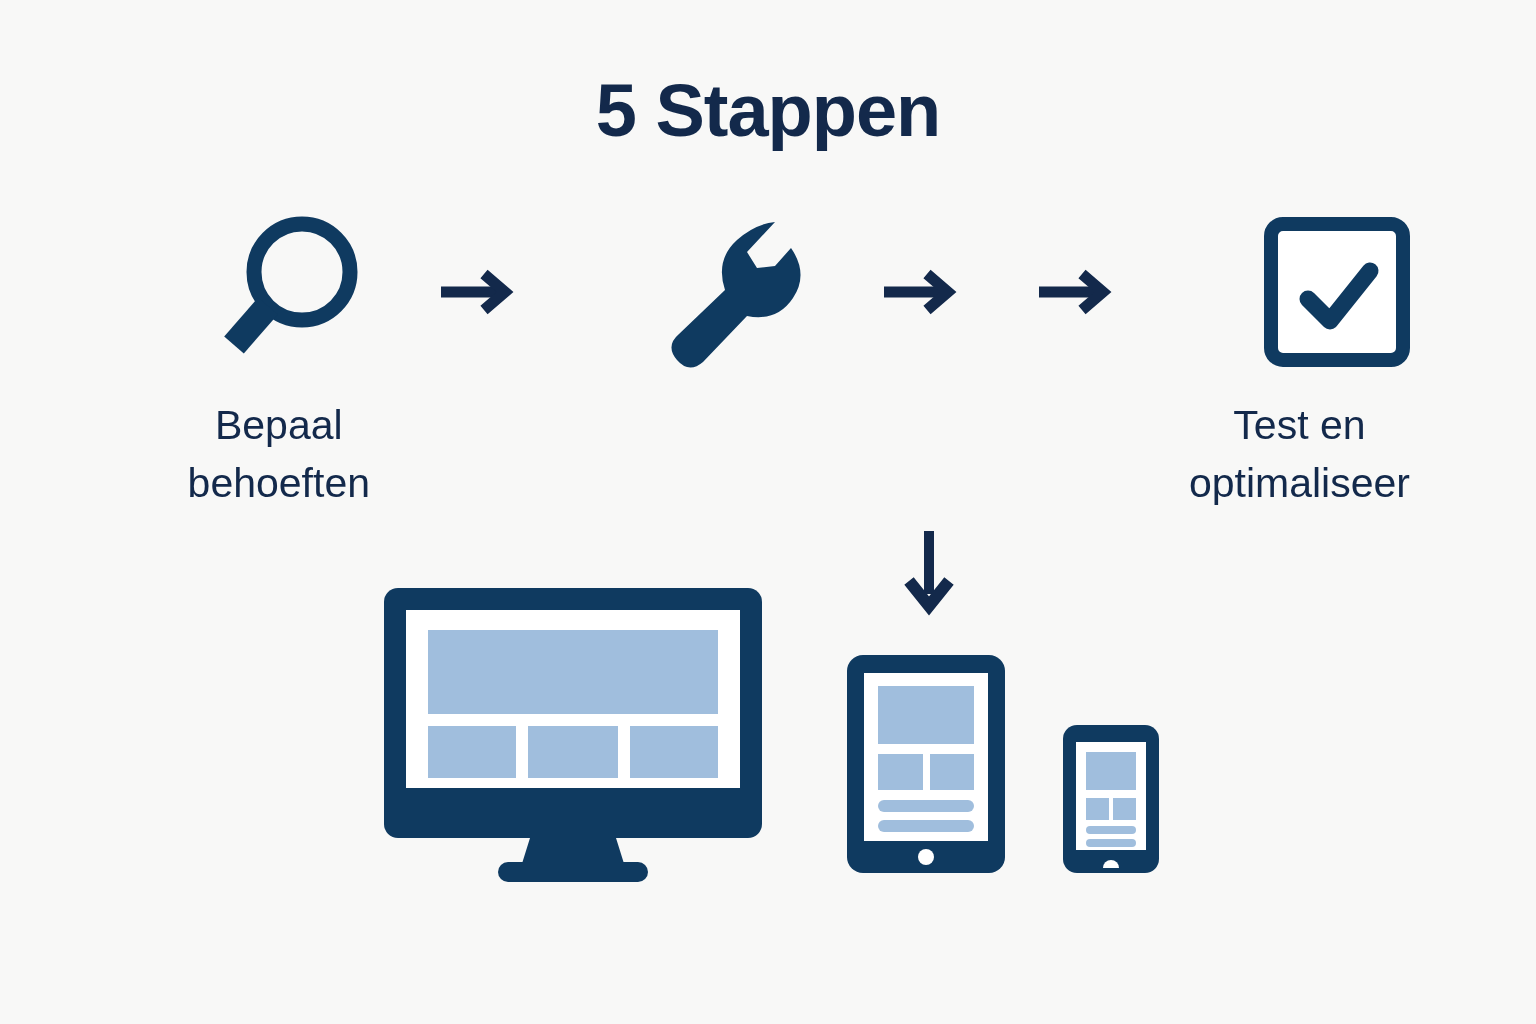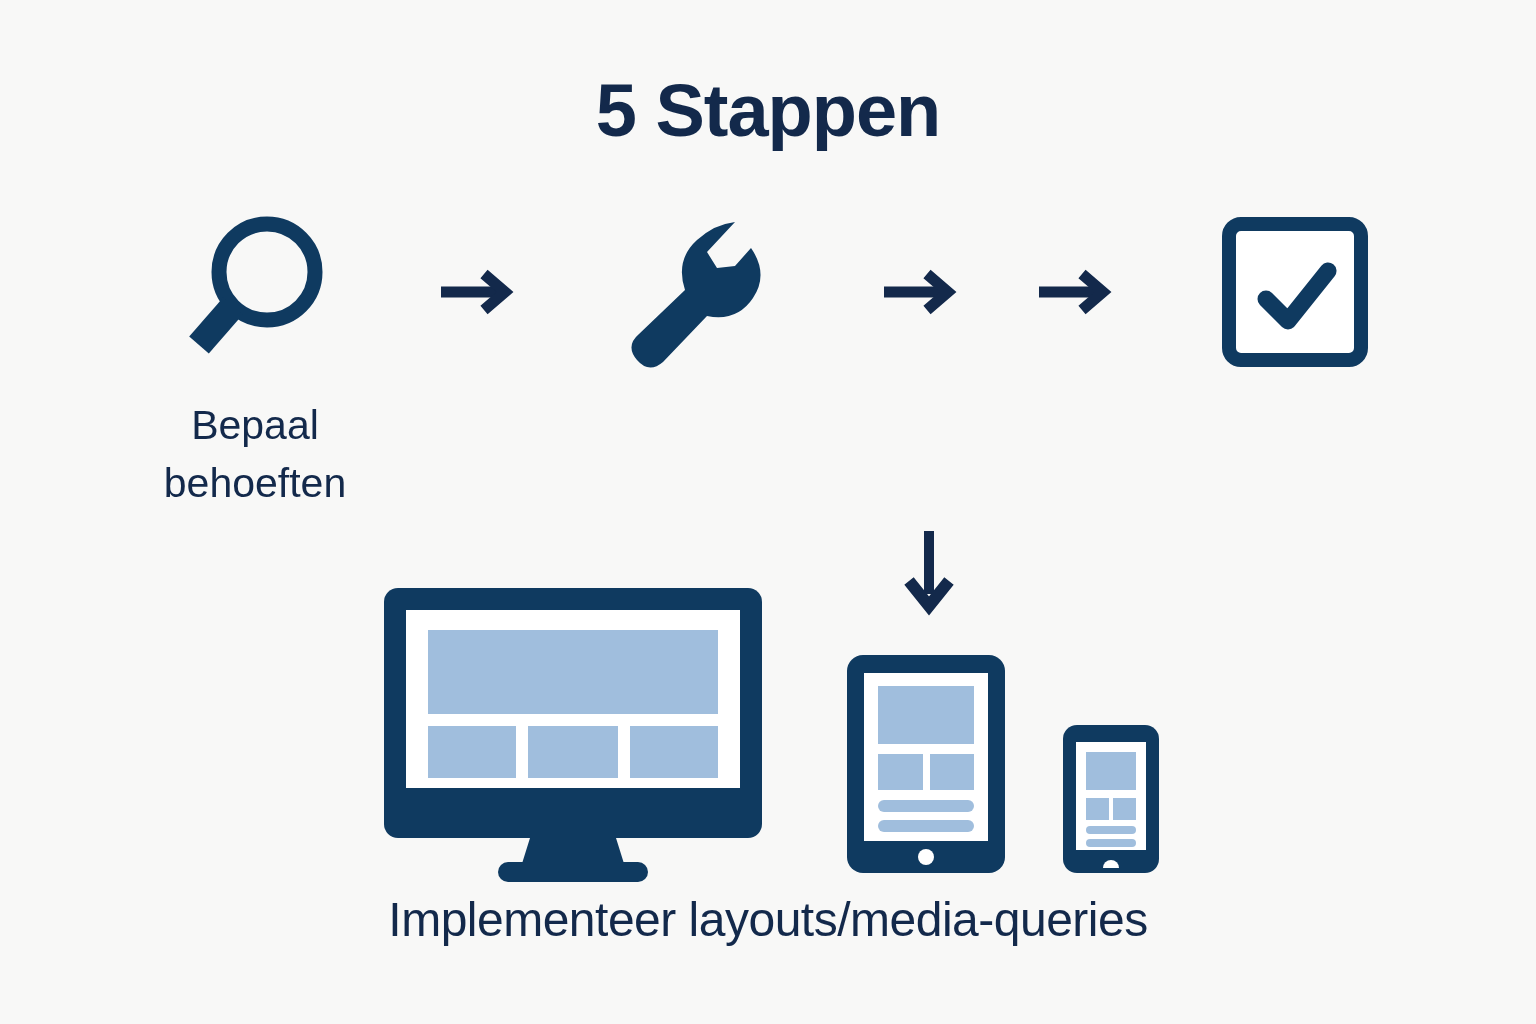--- a/index.html
+++ b/index.html
@@ -44,21 +44,21 @@
     height: 320px;
     display: flex;
     flex-direction: row;
     align-items: flex-start;
     justify-content: space-between;
   }
   .step {
     width: 230px;
     display: flex;
     flex-direction: column;
-    align-items: center;
+    align-items: flex-end;
   }
   .step-icon {
     height: 160px;
     display: flex;
     align-items: center;
     justify-content: center;
   }
   .step-label {
     margin-top: 24px;
     text-align: center;
@@ -167,20 +167,22 @@
       </svg>
     </div>
 
     <div class="step">
       <div class="step-icon">
         <svg width="146" height="150" viewBox="0 0 146 150" aria-hidden="true">
           <rect x="7" y="7" width="132" height="136" rx="12" fill="#ffffff" stroke="#0f3a60" stroke-width="14"></rect>
           <polyline points="44,82 66,104 106,54" fill="none" stroke="#0f3a60" stroke-width="17" stroke-linecap="round" stroke-linejoin="round"></polyline>
         </svg>
       </div>
+      <div class="step-label">Test en
+optimaliseer</div>
     </div>
 
   </div>
 
   <div class="down-arrow">
     <svg width="58" height="88" viewBox="0 0 58 88" aria-hidden="true">
       <line x1="29" y1="3" x2="29" y2="66" stroke="#13294b" stroke-width="10"></line>
       <polyline points="9,53 29,78 49,53" fill="none" stroke="#13294b" stroke-width="12" stroke-linejoin="miter"></polyline>
     </svg>
   </div>
@@ -221,15 +223,14 @@
         <rect x="28" y="78" width="23" height="22" fill="#a0bedd"></rect>
         <rect x="55" y="78" width="23" height="22" fill="#a0bedd"></rect>
         <rect x="28" y="106" width="50" height="8" rx="4" fill="#a0bedd"></rect>
         <rect x="28" y="119" width="50" height="8" rx="4" fill="#a0bedd"></rect>
         <path d="M45 148 a8 8 0 0 1 16 0 Z" fill="#ffffff"></path>
       </svg>
     </div>
 
   </div>
 
-  <div class="caption">Implementeer layouts/media-queries</div>
 
 </div>
 
 </body></html>

